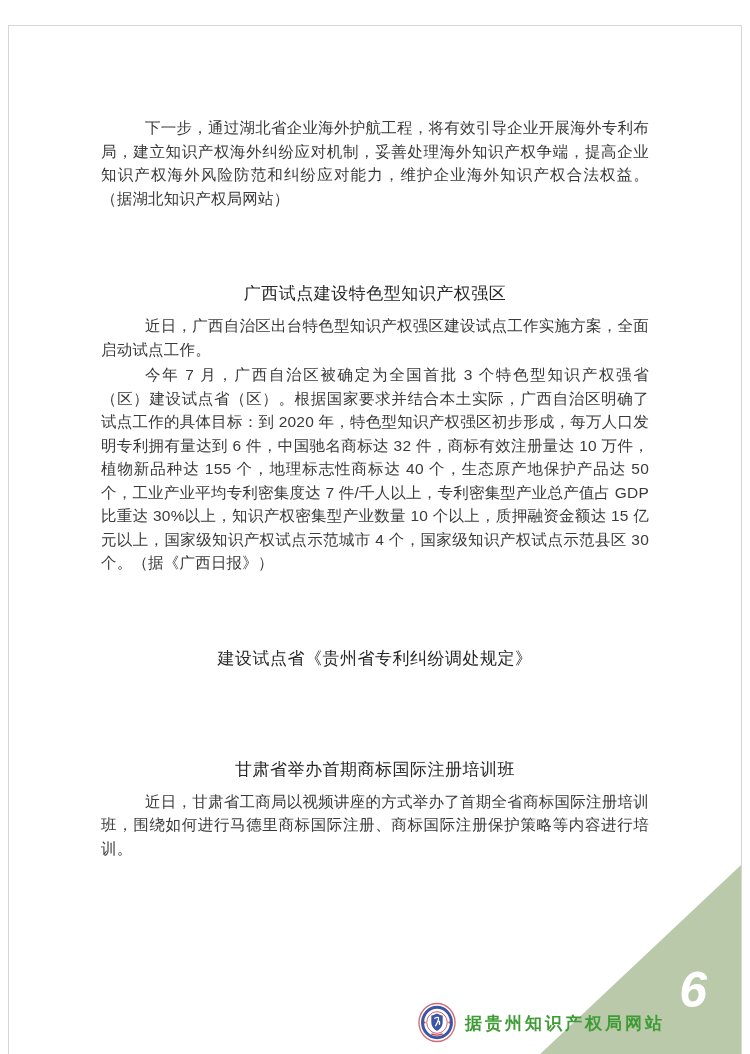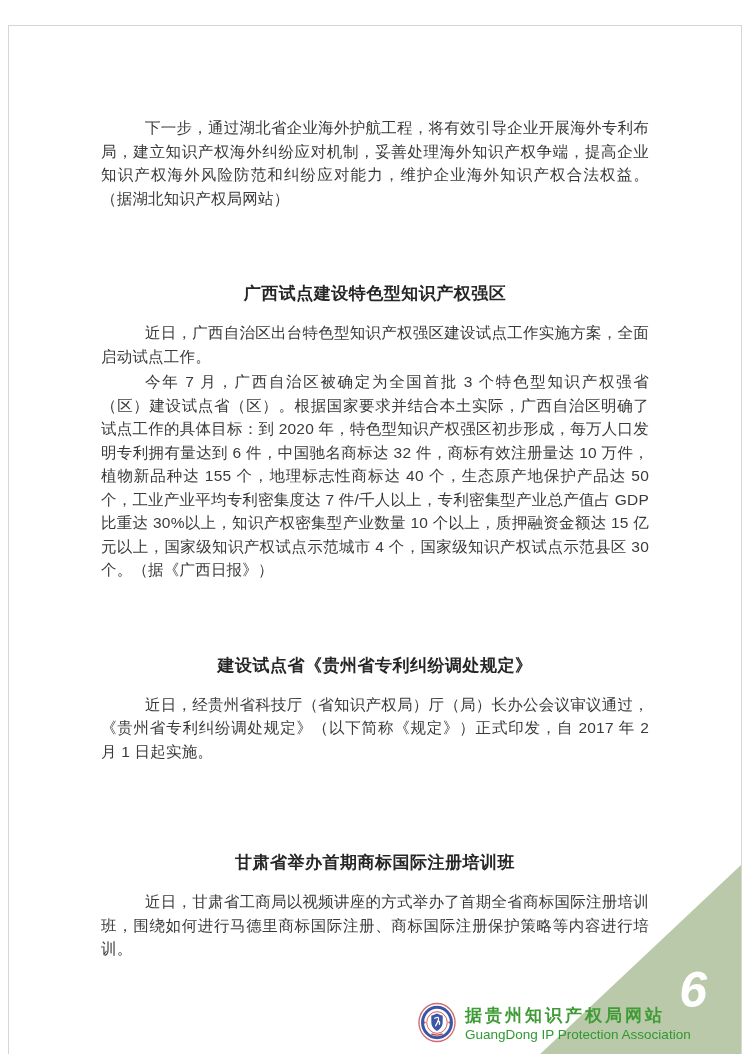--- a/index.html
+++ b/index.html
@@ -26,27 +26,27 @@
     line-height: 23.5px;
     color: #3a3a3a;
     text-align: justify;
     text-indent: 44px;
     margin-top: 2px;
     letter-spacing: 0.2px;
   }
   p.body-text.first { margin-top: 10px; }
   .section-title {
     font-size: 17px;
-    font-weight: bold;
+    font-weight: normal;
     color: #262626;
     text-align: center;
     margin-top: 72px;
     letter-spacing: 0.5px;
   }
-  section.news-section p.body-text:first-of-type { margin-top: 16px; }
+  section.news-section p.body-text:first-of-type { margin-top: 9px; font-family: Liberation Serif, serif; }
   section.gap-large .section-title { margin-top: 88px; }
 
   
   .corner-triangle {
     position: absolute;
     right: 0; bottom: 0;
     width: 204px; height: 192px;
     background: #b9c9a9;
     clip-path: polygon(100% 0, 100% 100%, 0 100%);
     z-index: 1;
@@ -97,21 +97,20 @@
     <p class="body-text first">下一步，通过湖北省企业海外护航工程，将有效引导企业开展海外专利布局，建立知识产权海外纠纷应对机制，妥善处理海外知识产权争端，提高企业知识产权海外风险防范和纠纷应对能力，维护企业海外知识产权合法权益。（据湖北知识产权局网站）</p>
 
     <section class="news-section">
       <h2 class="section-title">广西试点建设特色型知识产权强区</h2>
       <p class="body-text">近日，广西自治区出台特色型知识产权强区建设试点工作实施方案，全面启动试点工作。</p>
       <p class="body-text">今年 7 月，广西自治区被确定为全国首批 3 个特色型知识产权强省（区）建设试点省（区）。根据国家要求并结合本土实际，广西自治区明确了试点工作的具体目标：到 2020 年，特色型知识产权强区初步形成，每万人口发明专利拥有量达到 6 件，中国驰名商标达 32 件，商标有效注册量达 10 万件，植物新品种达 155 个，地理标志性商标达 40 个，生态原产地保护产品达 50 个，工业产业平均专利密集度达 7 件/千人以上，专利密集型产业总产值占 GDP 比重达 30%以上，知识产权密集型产业数量 10 个以上，质押融资金额达 15 亿元以上，国家级知识产权试点示范城市 4 个，国家级知识产权试点示范县区 30 个。（据《广西日报》）</p>
     </section>
 
     <section class="news-section">
       <h2 class="section-title">建设试点省《贵州省专利纠纷调处规定》</h2>
-      <p class="body-text">近日，经贵州省科技厅（省知识产权局）厅（局）长办公会议审议通过，《贵州省专利纠纷调处规定》（以下简称《规定》）正式印发，自 2017 年 2 月 1 日起实施。</p>
     </section>
 
     <section class="news-section gap-large">
       <h2 class="section-title">甘肃省举办首期商标国际注册培训班</h2>
       <p class="body-text">近日，甘肃省工商局以视频讲座的方式举办了首期全省商标国际注册培训班，围绕如何进行马德里商标国际注册、商标国际注册保护策略等内容进行培训。</p>
     </section>
 
   </div>
 
   <div class="corner-triangle">
@@ -126,17 +125,16 @@
         <ellipse cx="20" cy="21" rx="10.8" ry="11.4" fill="none" stroke="#c24a52" stroke-width="0.9"></ellipse>
         <path d="M20 11.5 c3.6 1.8 6 2.2 6 2.2 v6.5 c0 5 -2.8 7.8 -6 9.8 c-3.2 -2 -6 -4.8 -6 -9.8 v-6.5 c0 0 2.4 -0.4 6 -2.2 z" fill="#3c55a4"></path>
         <path d="M17.5 16.5 q5 -2.5 4 1.5 q-0.8 3 -3 6.5 M21 19 q2.5 1 1.5 4" stroke="#ffffff" stroke-width="1.3" fill="none" stroke-linecap="round"></path>
         <circle cx="7" cy="21" r="1.1" fill="#c24a52"></circle>
         <circle cx="33" cy="21" r="1.1" fill="#c24a52"></circle>
         <path d="M14 33 q6 2.5 12 0" stroke="#c24a52" stroke-width="1.4" fill="none"></path>
       </svg>
     </span>
     <span>
       <div class="org-cn">据贵州知识产权局网站</div>
-      <div class="org-en">GuangDong IP Protection Association</div>
     </span>
   </div>
 
 </div>
 
 </body></html>

